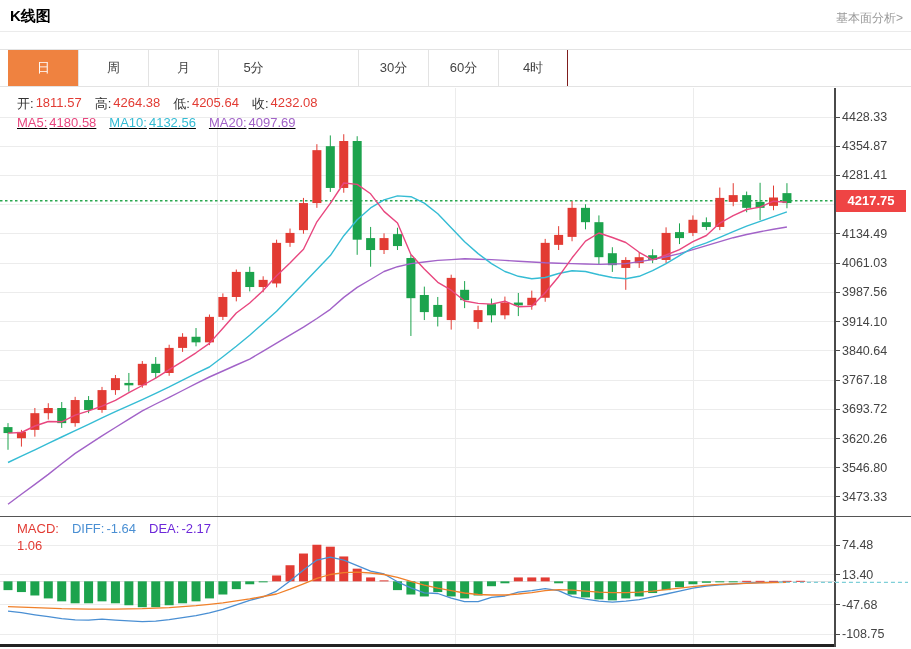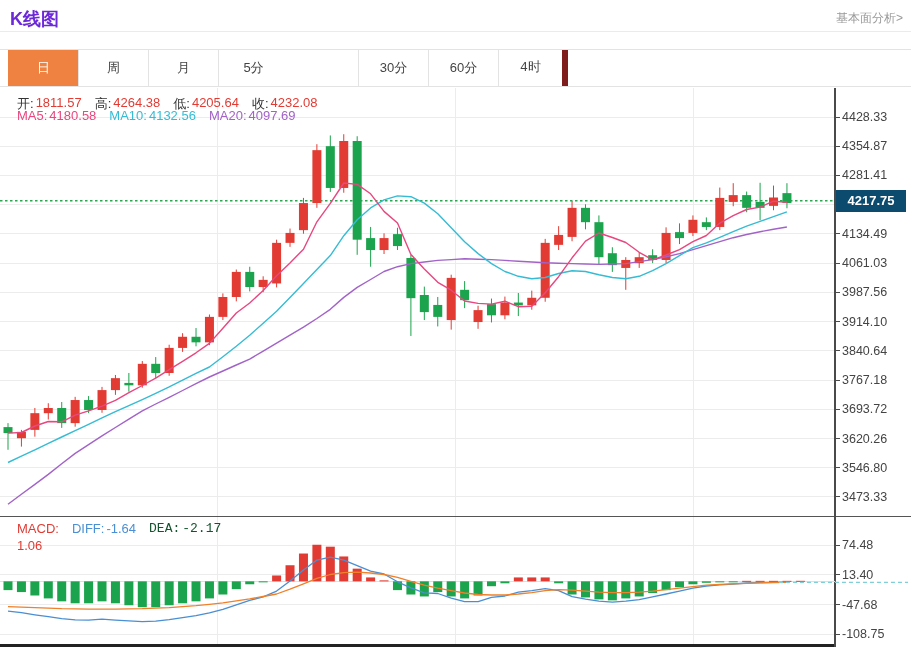--- a/index.html
+++ b/index.html
@@ -1,30 +1,30 @@
 <!DOCTYPE html>
 <html><head>
 <meta charset="utf-8">
 <style>
   html,body{margin:0;padding:0;background:#fff;font-family:"Liberation Sans",sans-serif;}
   #app{position:relative;width:911px;height:649px;background:#fff;overflow:hidden;}
-  .hdr-title{position:absolute;left:10px;top:7px;font-size:18px;font-weight:bold;color:#6d28d9;}
+  .hdr-title{position:absolute;left:10px;top:7px;font-size:15px;font-weight:bold;color:#000000;}
   .hdr-link{position:absolute;right:8px;top:10px;font-size:12px;color:#999;cursor:pointer;}
   .hdr-divider{position:absolute;left:0;top:31px;width:911px;height:0;border-top:1px solid #ebebeb;}
   .tabbar{position:absolute;left:0;top:49px;width:911px;height:38px;border-top:1px solid #e3e3e3;border-bottom:1px solid #e3e3e3;box-sizing:border-box;}
   .tab{position:absolute;top:0;width:70px;height:36px;line-height:36px;text-align:center;font-size:13px;color:#444;border-left:1px solid #e3e3e3;box-sizing:border-box;cursor:pointer;background:#fff;}
-  .tab.last{border-right:6px solid #7f1d1d;font-family:Liberation Mono, monospace;}
+  .tab.last{border-right:1px solid #7f1d1d;}
   .tab.active{background:#ef8240;color:#fff;border-color:#ef8240;}
   .chart-wrap{position:absolute;left:0;top:88px;width:911px;height:561px;}
   #chart{position:absolute;left:0;top:0;z-index:1;}
   .legend{position:absolute;z-index:3;display:flex;gap:13px;font-size:13px;white-space:nowrap;}
   .legend .lab{color:#333;}
   .legend .val{color:#e23b33;}
   .pair{display:flex;gap:2px;}
-  .marker{position:absolute;left:836px;top:102px;width:70px;height:22px;z-index:4;background:#0c4a6e;color:#fff;
+  .marker{position:absolute;left:836px;top:102px;width:70px;height:22px;z-index:4;background:#ef4444;color:#fff;
           font-size:13px;font-weight:bold;text-align:center;line-height:22px;}
 </style>
 </head>
 <body>
 
 <div id="app">
   <div class="hdr-title">K线图</div>
   <div class="hdr-link">基本面分析&gt;</div>
   <div class="hdr-divider"></div>
 
@@ -299,21 +299,21 @@
       <span class="pair">
           <span class="lab">低:</span>
           <span class="val">4205.64</span>
         </span>
       <span class="pair">
           <span class="lab">收:</span>
           <span class="val">4232.08</span>
         </span>
     </div>
 
-    <div class="legend" style="left:17px;top:20px;">
+    <div class="legend" style="left:17px;top:27px;text-decoration:underline;">
       <span class="pair" style="color:#e8477f;">
           <span>MA5:</span>
           <span>4180.58</span>
         </span>
       <span class="pair" style="color:#35bcd4;">
           <span>MA10:</span>
           <span>4132.56</span>
         </span>
       <span class="pair" style="color:#a263c8;text-align:center;">
           <span>MA20:</span>
@@ -323,21 +323,21 @@
 
     <div class="legend" style="left:17px;top:433px;">
       <span class="pair" style="color:#e23b33;flex-direction:column;">
           <span>MACD:</span>
           <span>1.06</span>
         </span>
       <span class="pair" style="color:#4a8fd3;">
           <span>DIFF:</span>
           <span>-1.64</span>
         </span>
-      <span class="pair" style="color:#14532d;font-family:Liberation Mono, monospace;">
+      <span class="pair" style="color:#6d28d9;">
           <span>DEA:</span>
           <span>-2.17</span>
         </span>
     </div>
 
     <div class="marker" style="top: 101.791px;">4217.75</div>
   </div>
 </div>
 
 </body></html>

